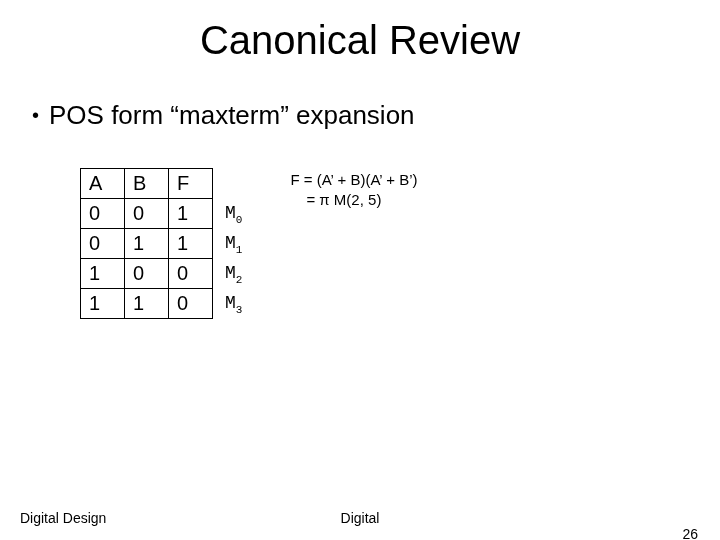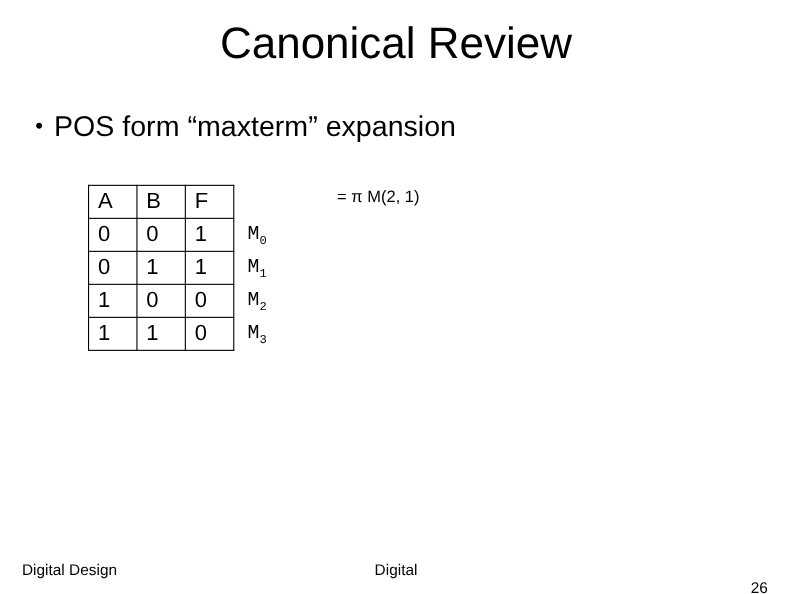--- a/index.html
+++ b/index.html
@@ -128,21 +128,22 @@
 
   <div class="mcol">
     <div class="spacer"></div>
     <div><span>M</span><sub>0</sub></div>
     <div><span>M</span><sub>1</sub></div>
     <div><span>M</span><sub>2</sub></div>
     <div><span>M</span><sub>3</sub></div>
   </div>
 
   <div class="eq">
-    <div class="indent">= π M(2, 1)</div>
+    <div>F = (A’ + B)(A’ + B’)</div>
+    <div class="indent">= π M(2, 5)</div>
   </div>
 </div>
 
 <div class="footer">
   <span class="footer-left">Digital Design</span>
   <div class="footer-center">Digital</div>
   <span class="footer-right">26</span>
 </div>
 
 </body></html>

